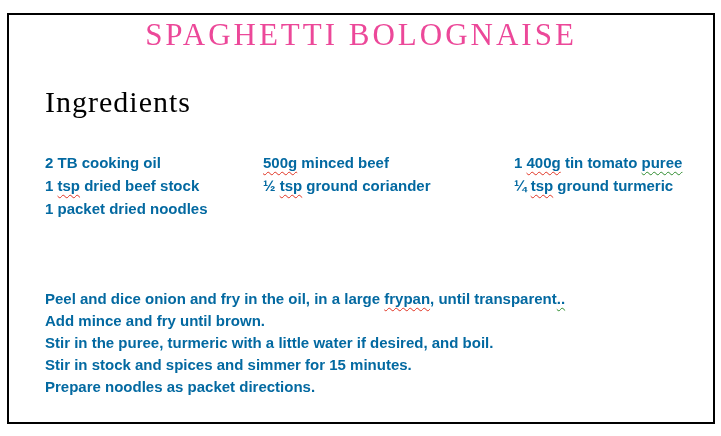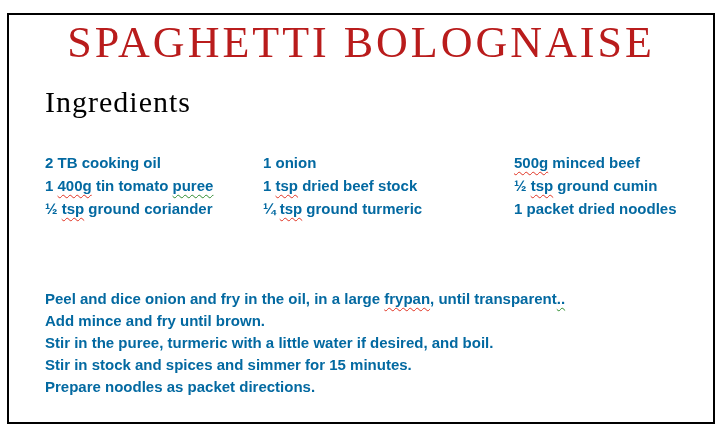--- a/index.html
+++ b/index.html
@@ -27,24 +27,24 @@
   }
   .title {
     position: absolute;
     left: 0;
     right: 0;
     top: 2px;
     margin: 0;
     text-align: center;
     font-family: cursive;
     font-weight: 400;
-    font-size: 44px;
+    font-size: 31px;
     letter-spacing: 3px;
     white-space: nowrap;
-    color: #b91c1c;
+    color: #ec4899;
   }
   .heading {
     position: absolute;
     left: 36px;
     margin: 0;
     font-family: cursive;
     font-weight: 400;
     font-size: 30px;
     letter-spacing: 1px;
     color: #000000;
@@ -93,25 +93,23 @@
 
 <div class="page">
   <div class="card">
 
     <h1 class="title">SPAGHETTI BOLOGNAISE</h1>
 
     <h2 class="heading ingredients-heading">Ingredients</h2>
 
     <div class="ingredients body-text">
       <span class="ing-cell"><span>2 TB cooking oil</span></span>
-      <span class="ing-cell"><span>1 onion</span></span>
       <span class="ing-cell"><span class="squiggle-red">500g</span><span> minced beef</span></span>
       <span class="ing-cell"><span>1 </span><span class="squiggle-red">400g</span><span> tin tomato </span><span class="squiggle-green">puree</span></span>
       <span class="ing-cell"><span>1 </span><span class="squiggle-red">tsp</span><span> dried beef stock</span></span>
-      <span class="ing-cell"><span>½ </span><span class="squiggle-red">tsp</span><span> ground cumin</span></span>
       <span class="ing-cell"><span>½ </span><span class="squiggle-red">tsp</span><span> ground coriander</span></span>
       <span class="ing-cell"><span>¼ </span><span class="squiggle-red">tsp</span><span> ground turmeric</span></span>
       <span class="ing-cell"><span>1 packet dried noodles</span></span>
     </div>
 
 
     <div class="method body-text">
       <p><span>Peel and dice onion and fry in the oil, in a large </span><span class="squiggle-red">frypan</span><span>, until transparent</span><span class="squiggle-green">..</span></p>
       <p><span>Add mince and fry until brown.</span></p>
       <p><span>Stir in the puree, turmeric with a little water if desired, and boil.</span></p>

